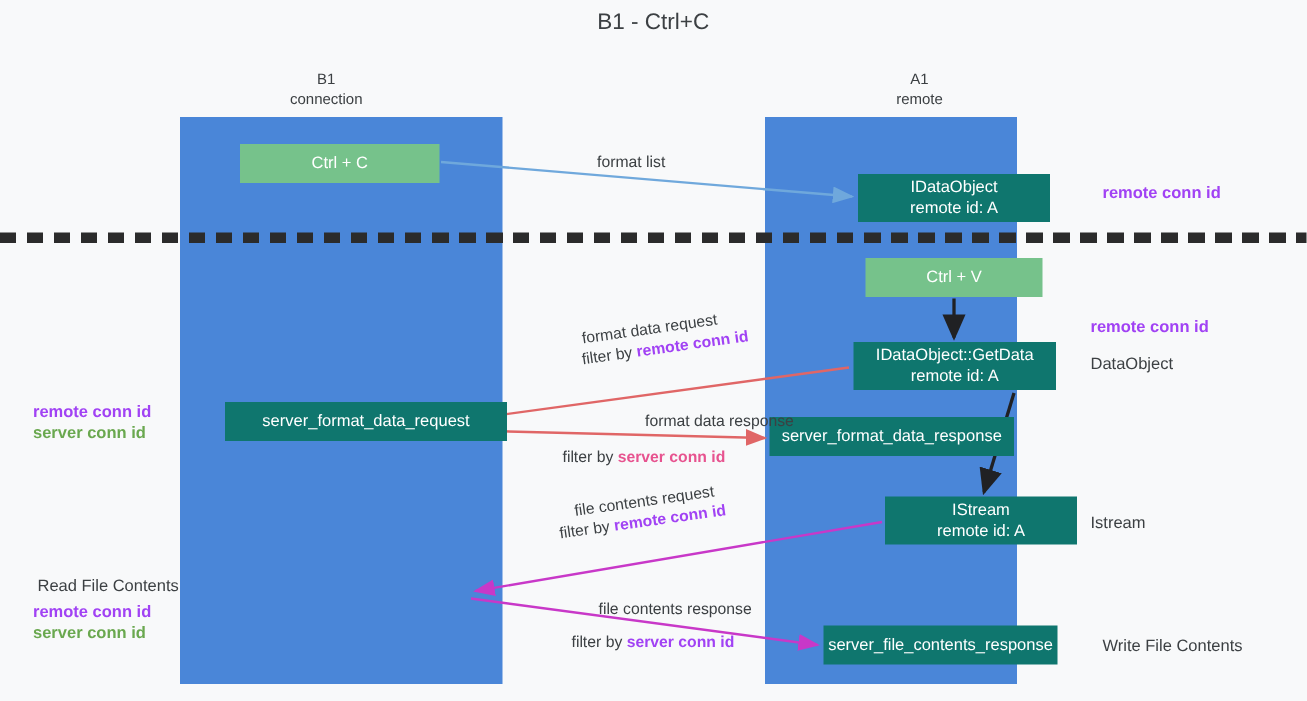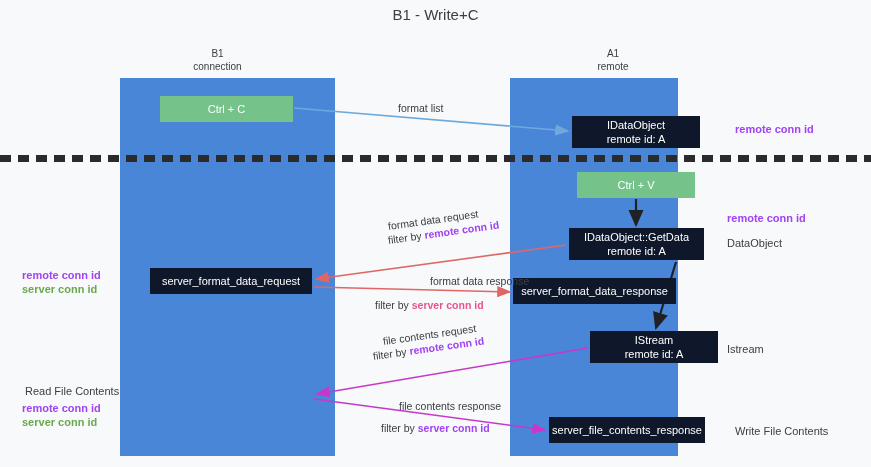--- a/index.html
+++ b/index.html
@@ -33,27 +33,27 @@
     background-image:repeating-linear-gradient(to right,#2b2b2b 0px,#2b2b2b 11px,rgba(0,0,0,0) 11px,rgba(0,0,0,0) 18px);
   }
 
   .node{
     position:absolute;box-sizing:border-box;
     display:flex;flex-direction:column;align-items:center;justify-content:center;
     color:#ffffff;font-size:11px;line-height:14px;text-align:center;
     padding:2px 4px;
   }
   .green{background:#76c28b;}
-  .orange{background:#0f172a;}
+  .orange{background:#0f766e;}
 
   #n-ctrlc{left:160px;top:96px;width:133px;height:26px;}
   #n-idataobject{left:572px;top:116px;width:128px;height:32px;}
   #n-ctrlv{left:577px;top:172px;width:118px;height:26px;}
   #n-getdata{left:569px;top:228px;width:135px;height:32px;}
-  #n-sfdreq{left:150px;top:268px;width:162px;height:26px;}
+  #n-sfdreq{left:150px;top:268px;width:188px;height:26px;}
   #n-sfdresp{left:513px;top:278px;width:163px;height:26px;}
   #n-istream{left:590px;top:331px;width:128px;height:32px;}
   #n-sfcreq{left:150px;top:384px;width:162px;height:26px;}
   #n-sfcresp{left:549px;top:417px;width:156px;height:26px;}
 
   .side-label{
     position:absolute;font-size:11px;line-height:14px;color:#3c4043;
   }
   .bold-purple{color:#a142f4;font-weight:bold;}
   .bold-green{color:#6aa84f;font-weight:bold;}
@@ -86,21 +86,21 @@
   #el-fcr2{left:373px;top:349px;}
   #el-fcresp1{left:399px;top:399px;}
   #el-fcresp2{left:381px;top:421px;}
 </style>
 </head>
 <body>
 
 <div id="stage">
 
   <div class="title">
-    <div>B1 - Write+C</div>
+    <div>B1 - Ctrl+C</div>
   </div>
 
   <div class="col-head" id="head-b1">
     <div>B1</div>
     <div>connection</div>
   </div>
 
   <div class="col-head" id="head-a1">
     <div>A1</div>
     <div>remote</div>

